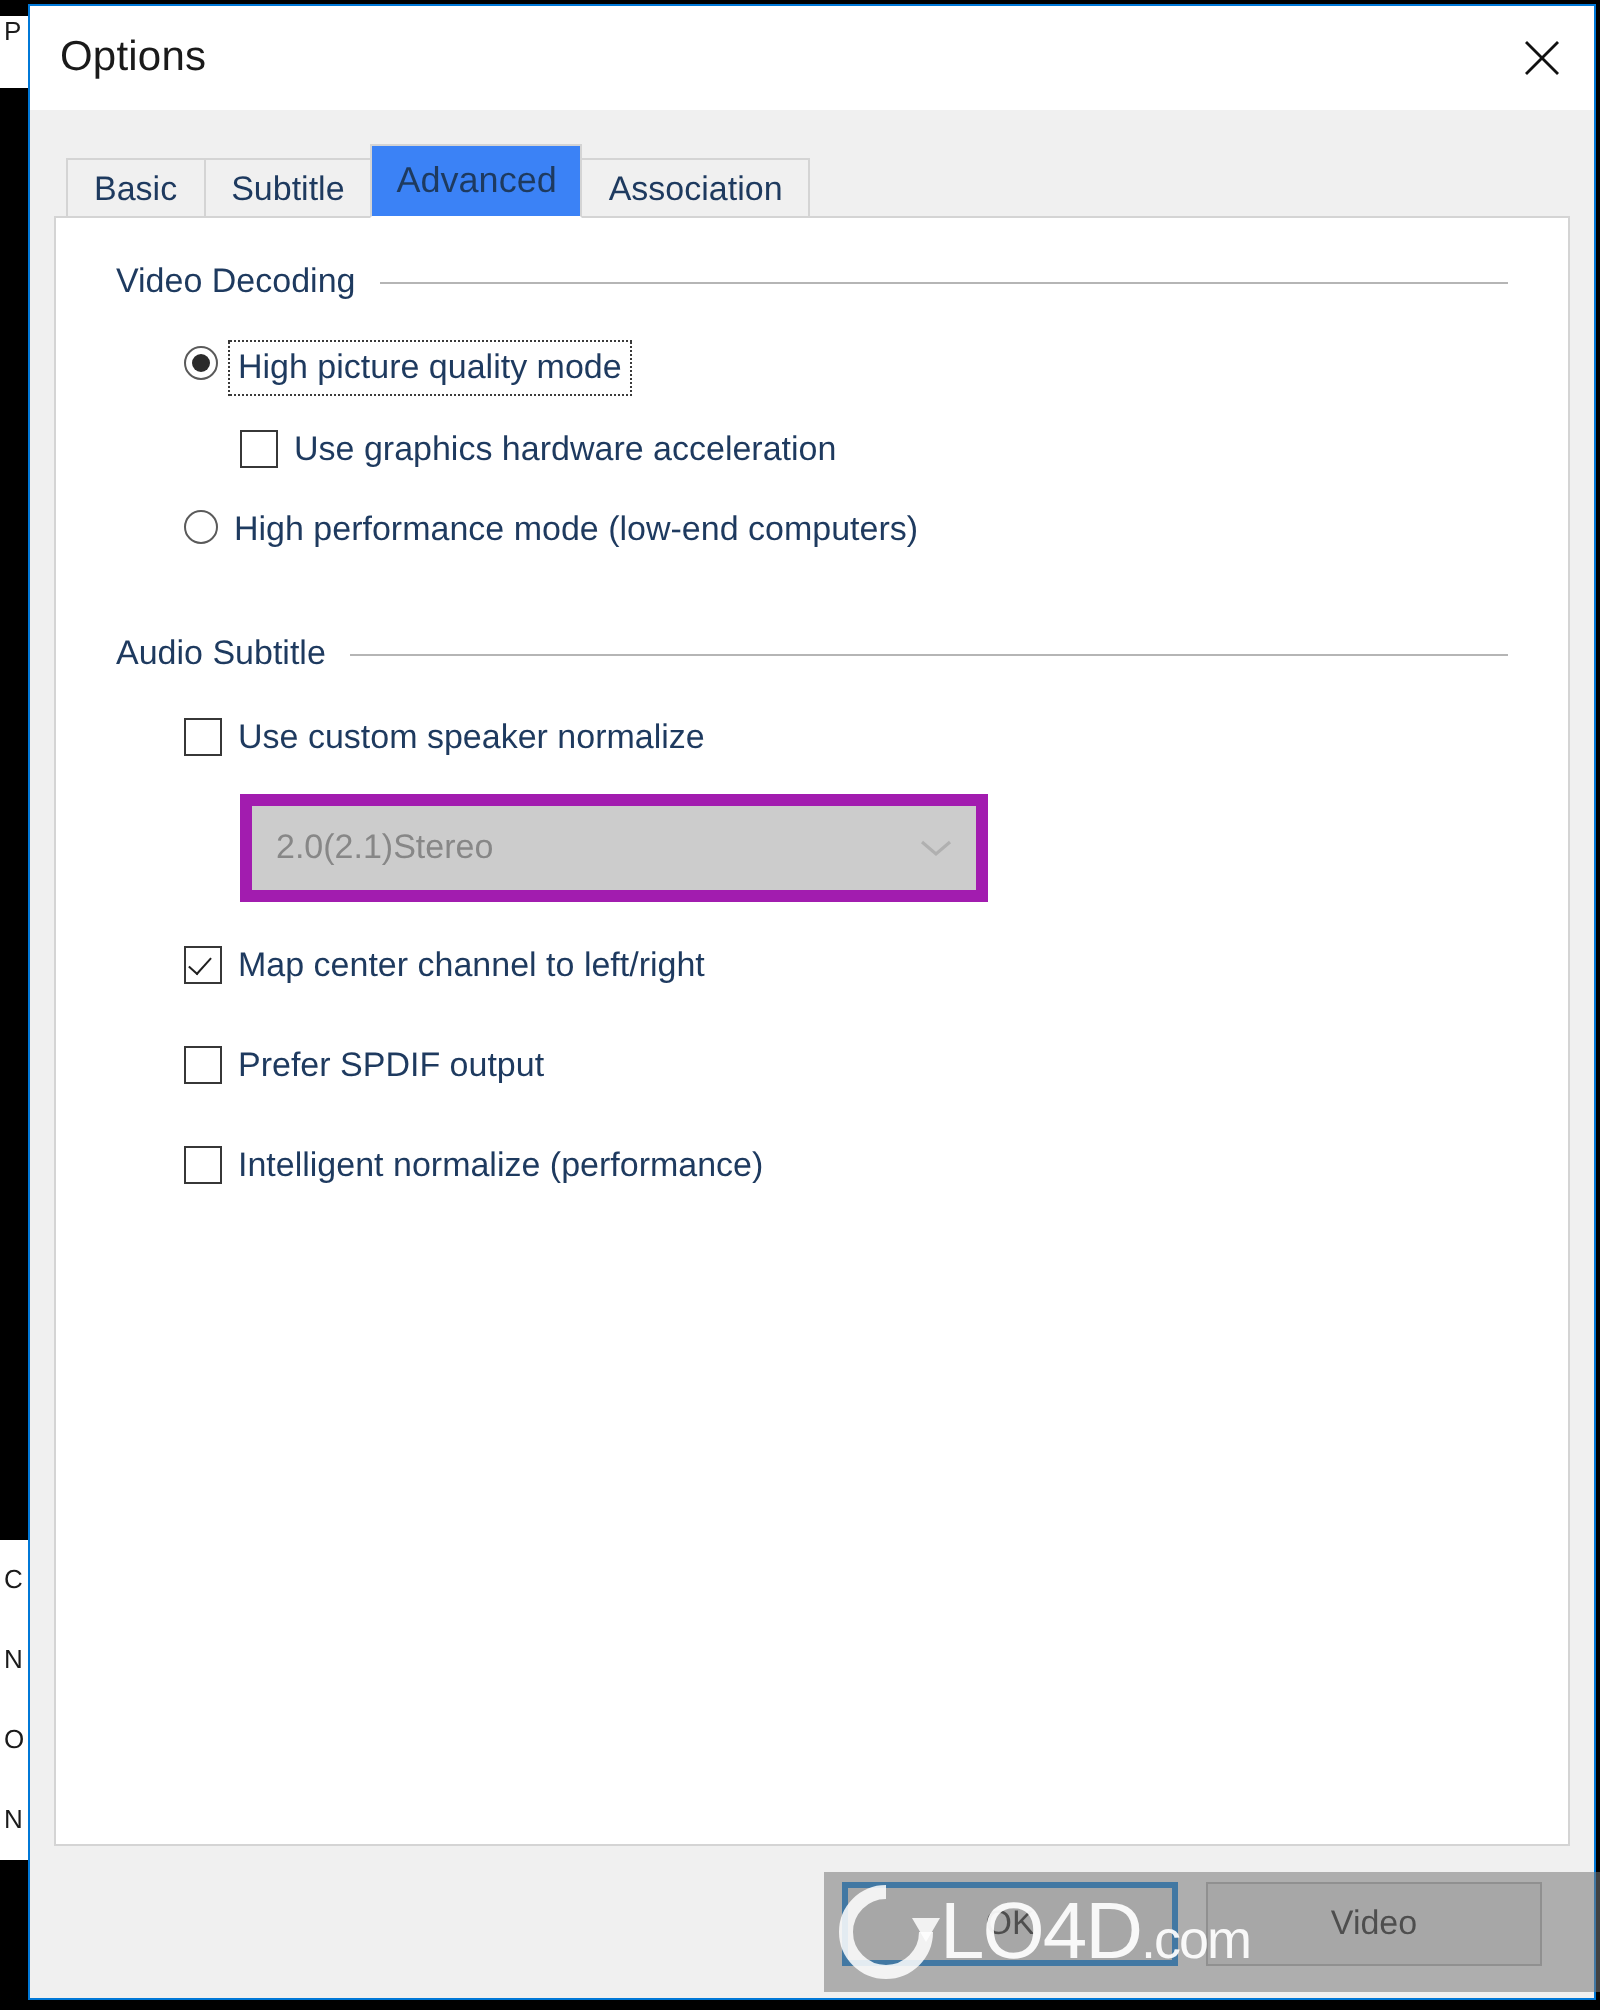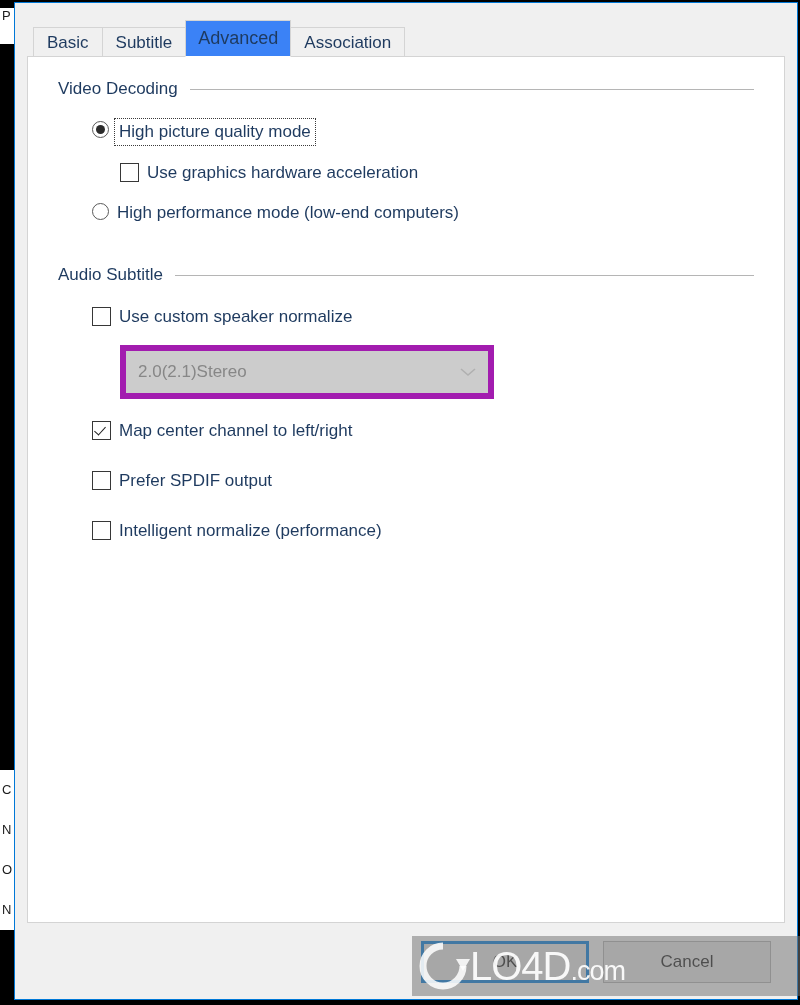--- a/index.html
+++ b/index.html
@@ -309,20 +309,29 @@
   <div class="bg-strip" id="bg-left-list">
     <span>C</span>
     <span>N</span>
     <span>O</span>
     <span>N</span>
   </div>
 </div>
 
 <div id="dialog">
 
+  <div id="titlebar">
+    <div id="window-title">Options</div>
+    <div id="close-button">
+      <svg width="22" height="22" viewBox="0 0 22 22" aria-hidden="true">
+        <line x1="3" y1="3" x2="19" y2="19" stroke="#111111" stroke-width="1.4"></line>
+        <line x1="19" y1="3" x2="3" y2="19" stroke="#111111" stroke-width="1.4"></line>
+      </svg>
+    </div>
+  </div>
 
   <div id="client">
 
     <div id="tabstrip">
       <div class="tab">
         <span>Basic</span>
       </div>
       <div class="tab">
         <span>Subtitle</span>
       </div>
@@ -391,21 +400,21 @@
         <span class="lbl">Intelligent normalize (performance)</span>
       </div>
 
     </div>
 
     <div id="footer">
       <div class="dlg-btn default">
         <span>OK</span>
       </div>
       <div class="dlg-btn">
-        <span>Cancel</span>
+        <span>Video</span>
       </div>
     </div>
 
   </div>
 </div>
 
 <div id="watermark">
   <span class="wm-logo">
     <svg width="58" height="58" viewBox="0 0 58 58" aria-hidden="true">
       <path d="M29 9 A20 20 0 1 0 49 29" fill="none" stroke="rgba(255,255,255,0.85)" stroke-width="7"></path>

